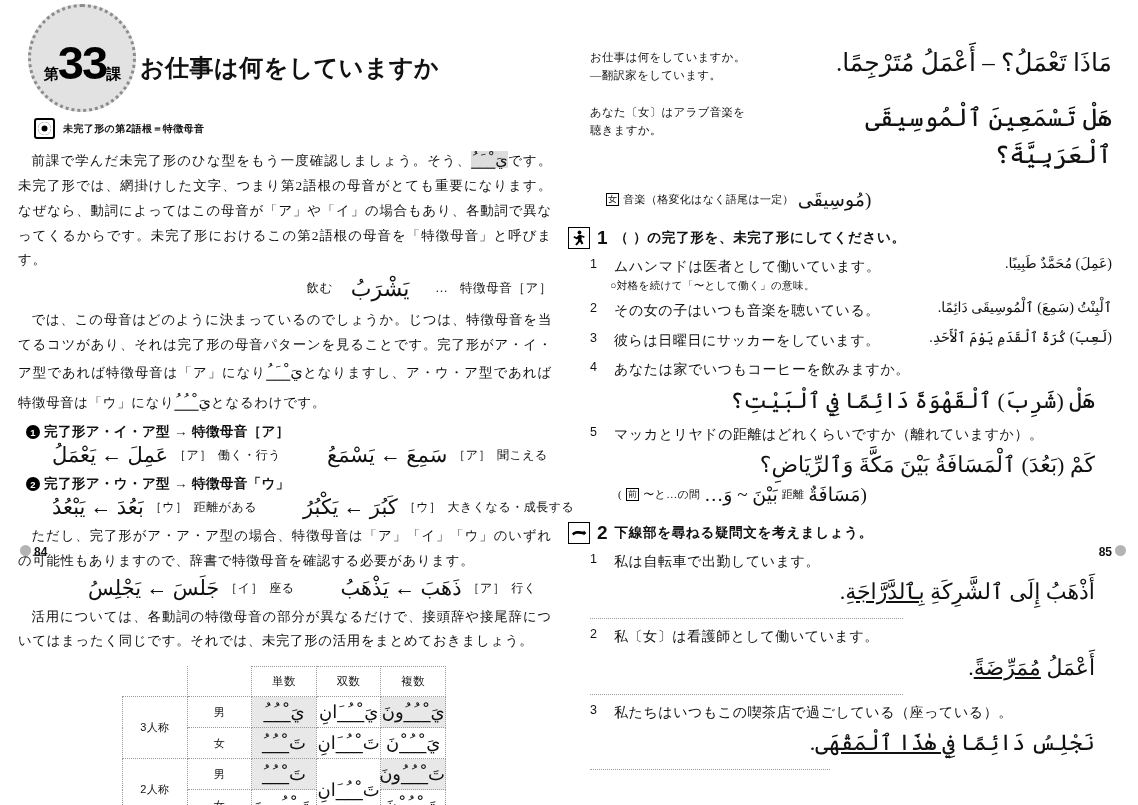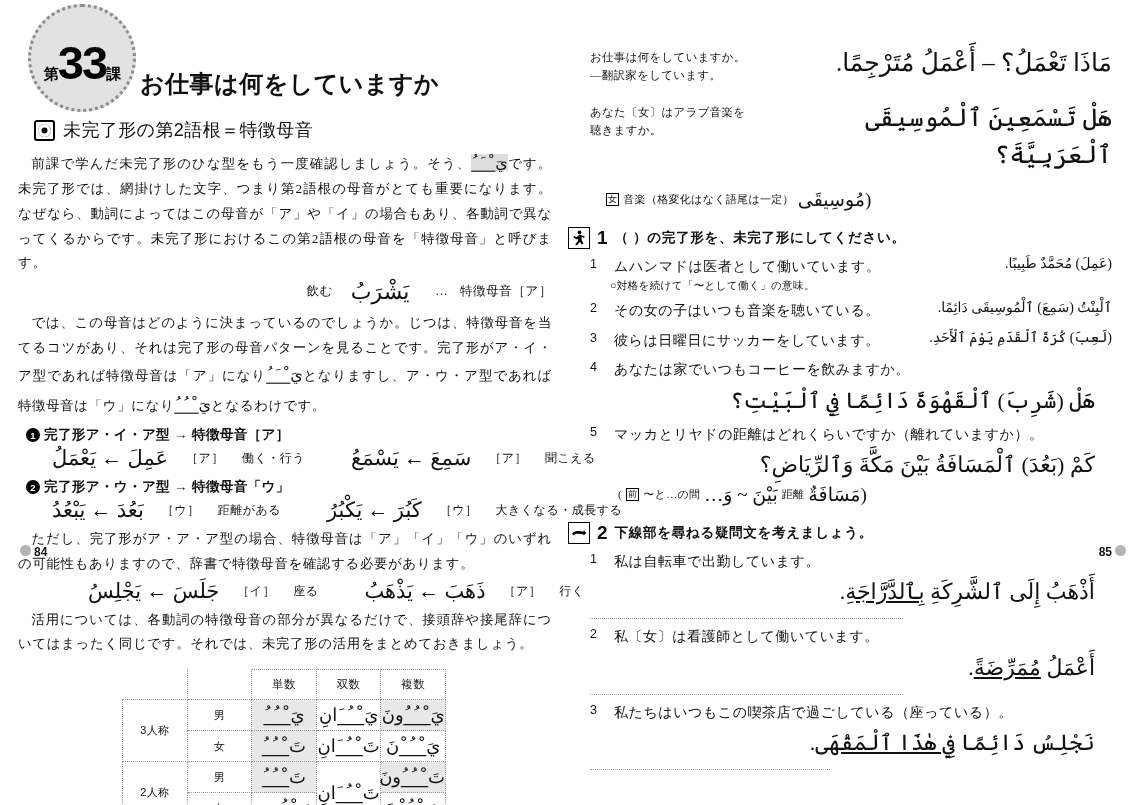--- a/index.html
+++ b/index.html
@@ -53,21 +53,21 @@
     font-family: "Liberation Sans", sans-serif;
     color: #000;
     transform: translateY(4px);
   }
   .badge-pre  { font-size: 15px; font-weight: bold; letter-spacing: -1px; }
   .badge-num  { font-size: 47px; font-weight: bold; letter-spacing: -2px; line-height: 1; }
   .badge-post { font-size: 15px; font-weight: bold; letter-spacing: -1px; }
   .lesson-title {
     position: absolute;
     left: 122px;
-    top: 68px;
+    top: 52px;
     font-family: "Liberation Sans", sans-serif;
     font-size: 24px;
     font-weight: bold;
     letter-spacing: 0.5px;
     white-space: nowrap;
   }
 
   
   .sec-head {
     display: flex;
@@ -86,22 +86,22 @@
   }
   .sec-icon::before {
     content: "";
     width: 13px; height: 13px;
     border-radius: 50%;
     background: #000;
     box-shadow: inset 0 0 0 3.5px #fff;
   }
   .sec-title {
     font-family: "Liberation Sans", sans-serif;
-    font-size: 18px;
-    font-weight: normal;
+    font-size: 10px;
+    font-weight: bold;
     letter-spacing: 0.4px;
   }
 
   
   p.body {
     margin: 0 0 2px 0;
     font-size: 13.4px;
     line-height: 1.84;
     letter-spacing: 0.7px;
     text-align: justify;
@@ -145,21 +145,21 @@
     align-items: center; justify-content: center;
     flex: none;
   }
   .verb-row {
     display: flex;
     margin: 2px 0 4px 0;
     padding-left: 34px;
     font-size: 12px;
     letter-spacing: 0.5px;
   }
-  .verb-item { display: flex; align-items: center; gap: 18px; }
+  .verb-item { display: flex; align-items: center; gap: 6px; }
   .verb-item + .verb-item { margin-left: 46px; }
   .verb-ar {
     font-size: 21px;
     direction: rtl;
     unicode-bidi: isolate;
     white-space: nowrap;
   }
   .verb-gloss { white-space: nowrap; }
 
   

